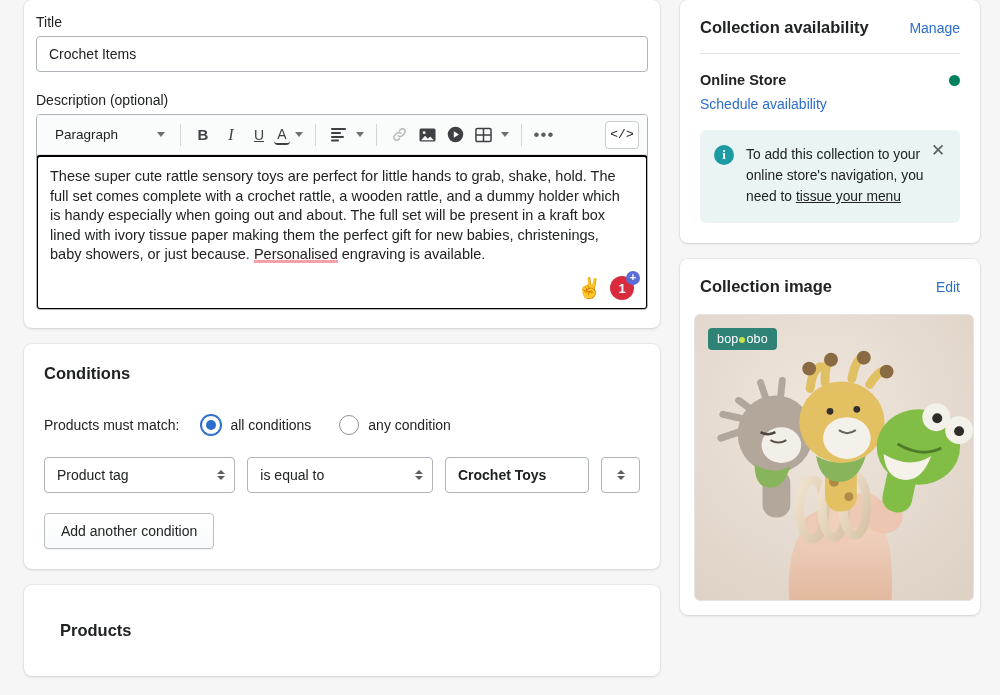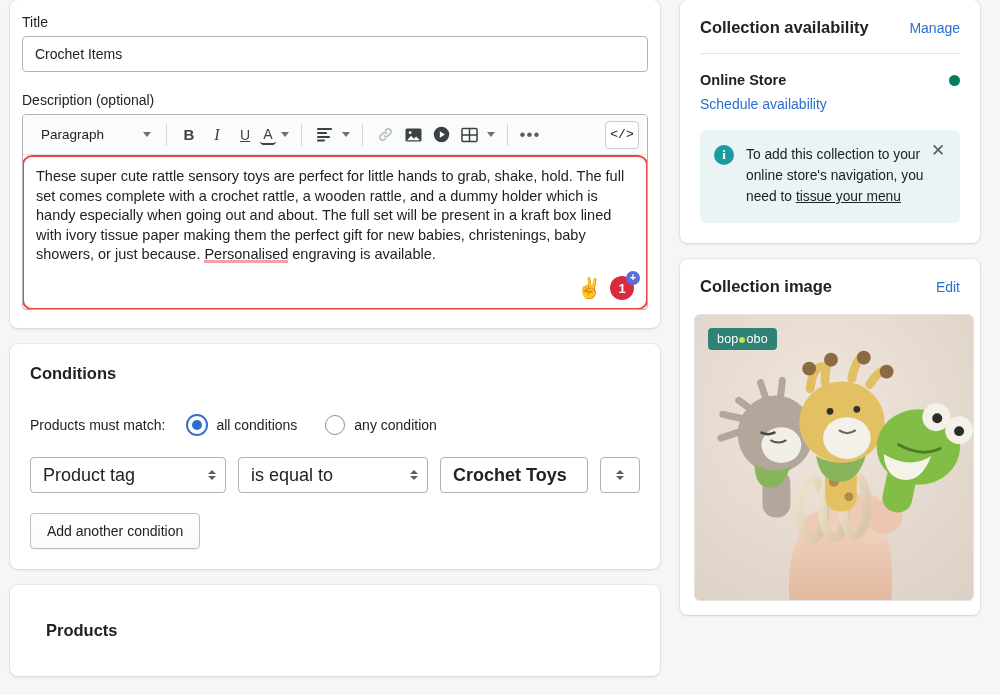--- a/index.html
+++ b/index.html
@@ -15,21 +15,21 @@
     position: relative;
     width: 1000px; height: 695px;
     display: flex;
     gap: 20px;
     padding: 0;
   }
 
   
   .left-col {
     width: 660px;
-    padding-left: 10px;
+    padding-left: 24px;
     padding-top: 0;
     display: flex;
     flex-direction: column;
     gap: 16px;
   }
   .card {
     background: #ffffff;
     border-radius: 8px;
     box-shadow: 0 0 0 1px rgba(63,63,68,0.05), 0 1px 3px rgba(63,63,68,0.15);
   }
@@ -123,21 +123,21 @@
   .editor-body {
     position: relative;
     border: 2px solid #2c6ecb;
     border-top: none;
     border-radius: 0 0 4px 4px;
     margin: 0 -1px -1px -1px;
     min-height: 155px;
     padding: 10px 12px 12px 12px;
     background: #fff;
   }
-  .editor-body.focused { border: 2px solid #ef4444; border-radius: 10px; }
+  .editor-body.focused { border: 2px solid #000000; border-radius: 4px; }
   .editor-text {
     font-size: 14.5px;
     line-height: 19.5px;
     color: #202223;
     white-space: pre-wrap;
   }
   .misspelled {
     background-image: linear-gradient(#f3a0a8,#f3a0a8);
     background-size: 100% 3px;
     background-repeat: no-repeat;
@@ -212,21 +212,21 @@
   .cond-row { display: flex; align-items: center; gap: 12px; margin-bottom: 20px; }
   .select-box {
     position: relative;
     height: 36px;
     border: 1px solid #aeb4b9;
     border-radius: 4px;
     background: #fff;
     display: flex;
     align-items: center;
     padding: 0 30px 0 12px;
-    font-size: 18px;
+    font-size: 14px;
     color: #202223;
     cursor: default;
   }
   .select-box.w1 { width: 197px; }
   .select-box.w2 { width: 191px; }
   .select-box.w3 { width: 149px; border-radius: 4px; }
   .select-box.sq { width: 40px; padding: 0; justify-content: center; }
   .stepper {
     position: absolute;
     right: 9px; top: 50%;

